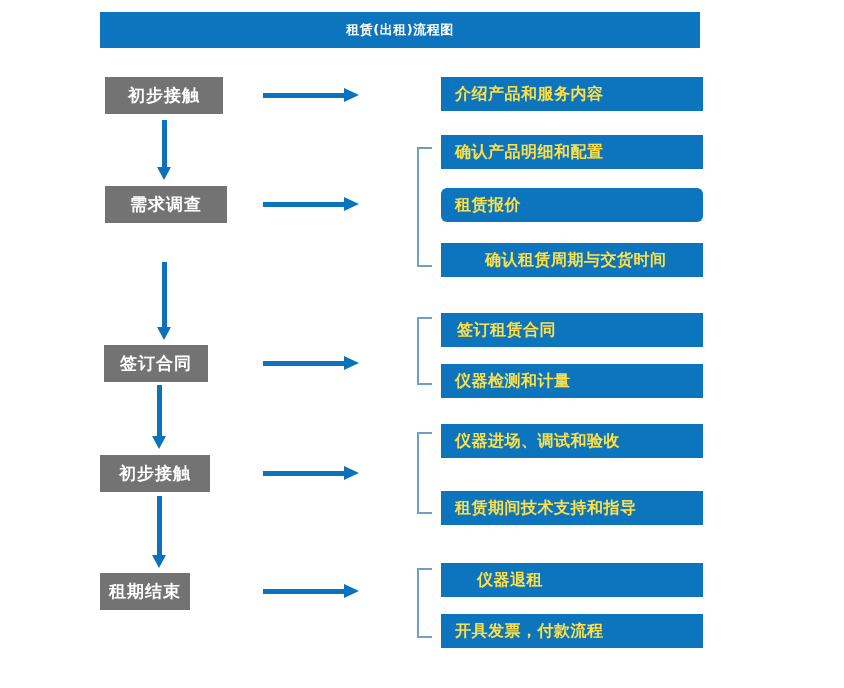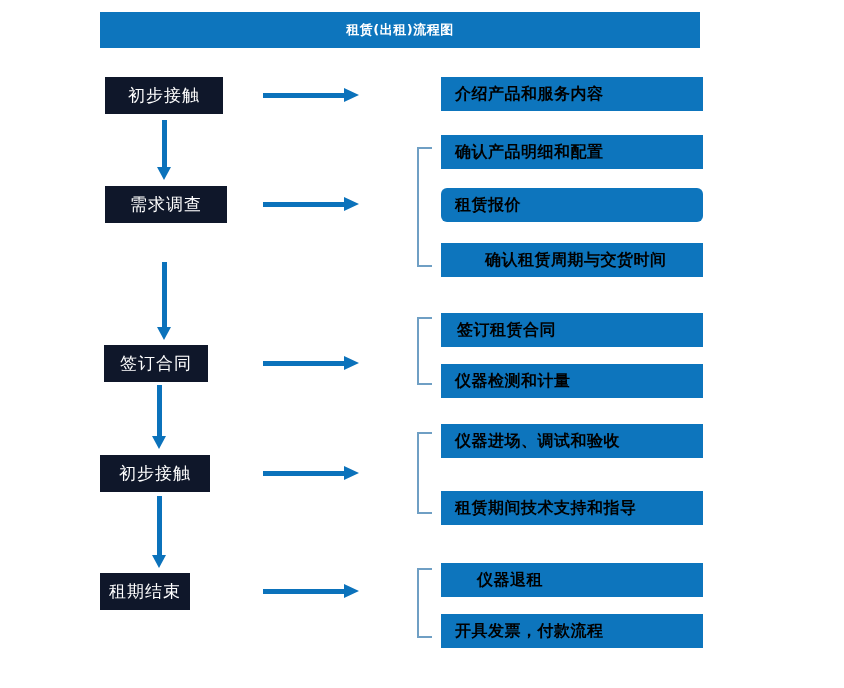--- a/index.html
+++ b/index.html
@@ -37,39 +37,39 @@
     justify-content: center;
     font-size: 13px;
     font-weight: bold;
     letter-spacing: 0.5px;
   }
 
   
   .stage-box {
     position: absolute;
     height: 37px;
-    background: #0f172a;
+    background: #737373;
     color: #ffffff;
     display: flex;
     align-items: center;
     justify-content: center;
     font-size: 17px;
-    font-weight: normal;
+    font-weight: bold;
     letter-spacing: 1px;
     box-sizing: border-box;
   }
 
   
   .task-box {
     position: absolute;
     left: 441px;
     width: 262px;
     height: 34px;
     background: #0d75bd;
-    color: #000000;
+    color: #fde047;
     display: flex;
     align-items: center;
     font-size: 16px;
     font-weight: bold;
     padding-left: 14px;
     box-sizing: border-box;
     letter-spacing: 0.5px;
   }
 
   

